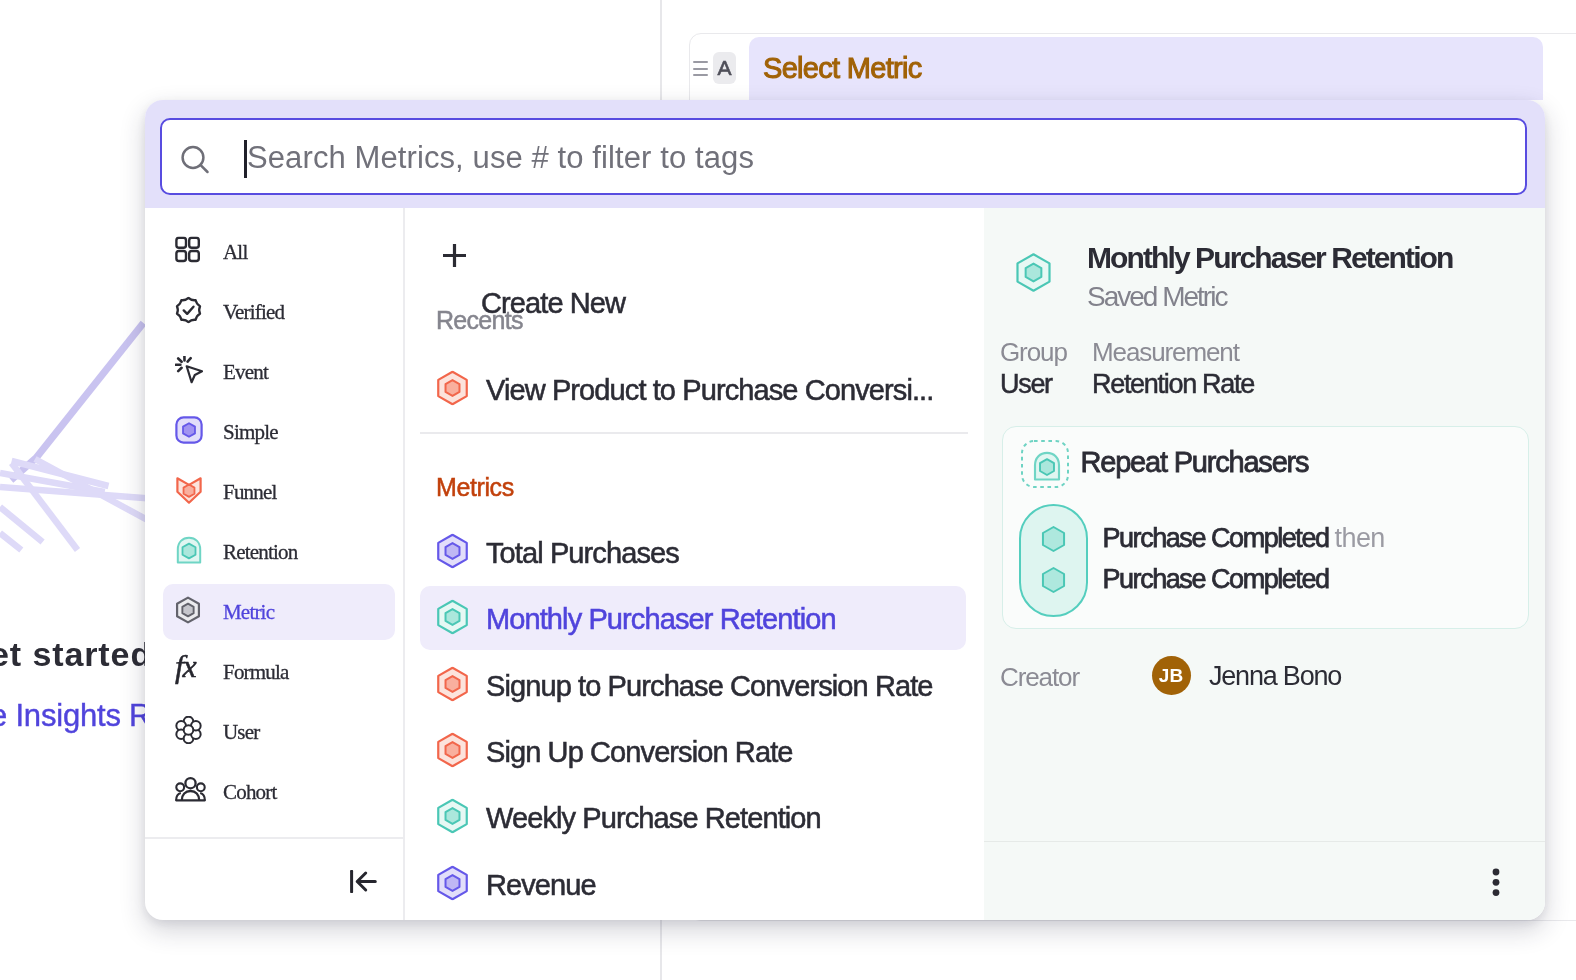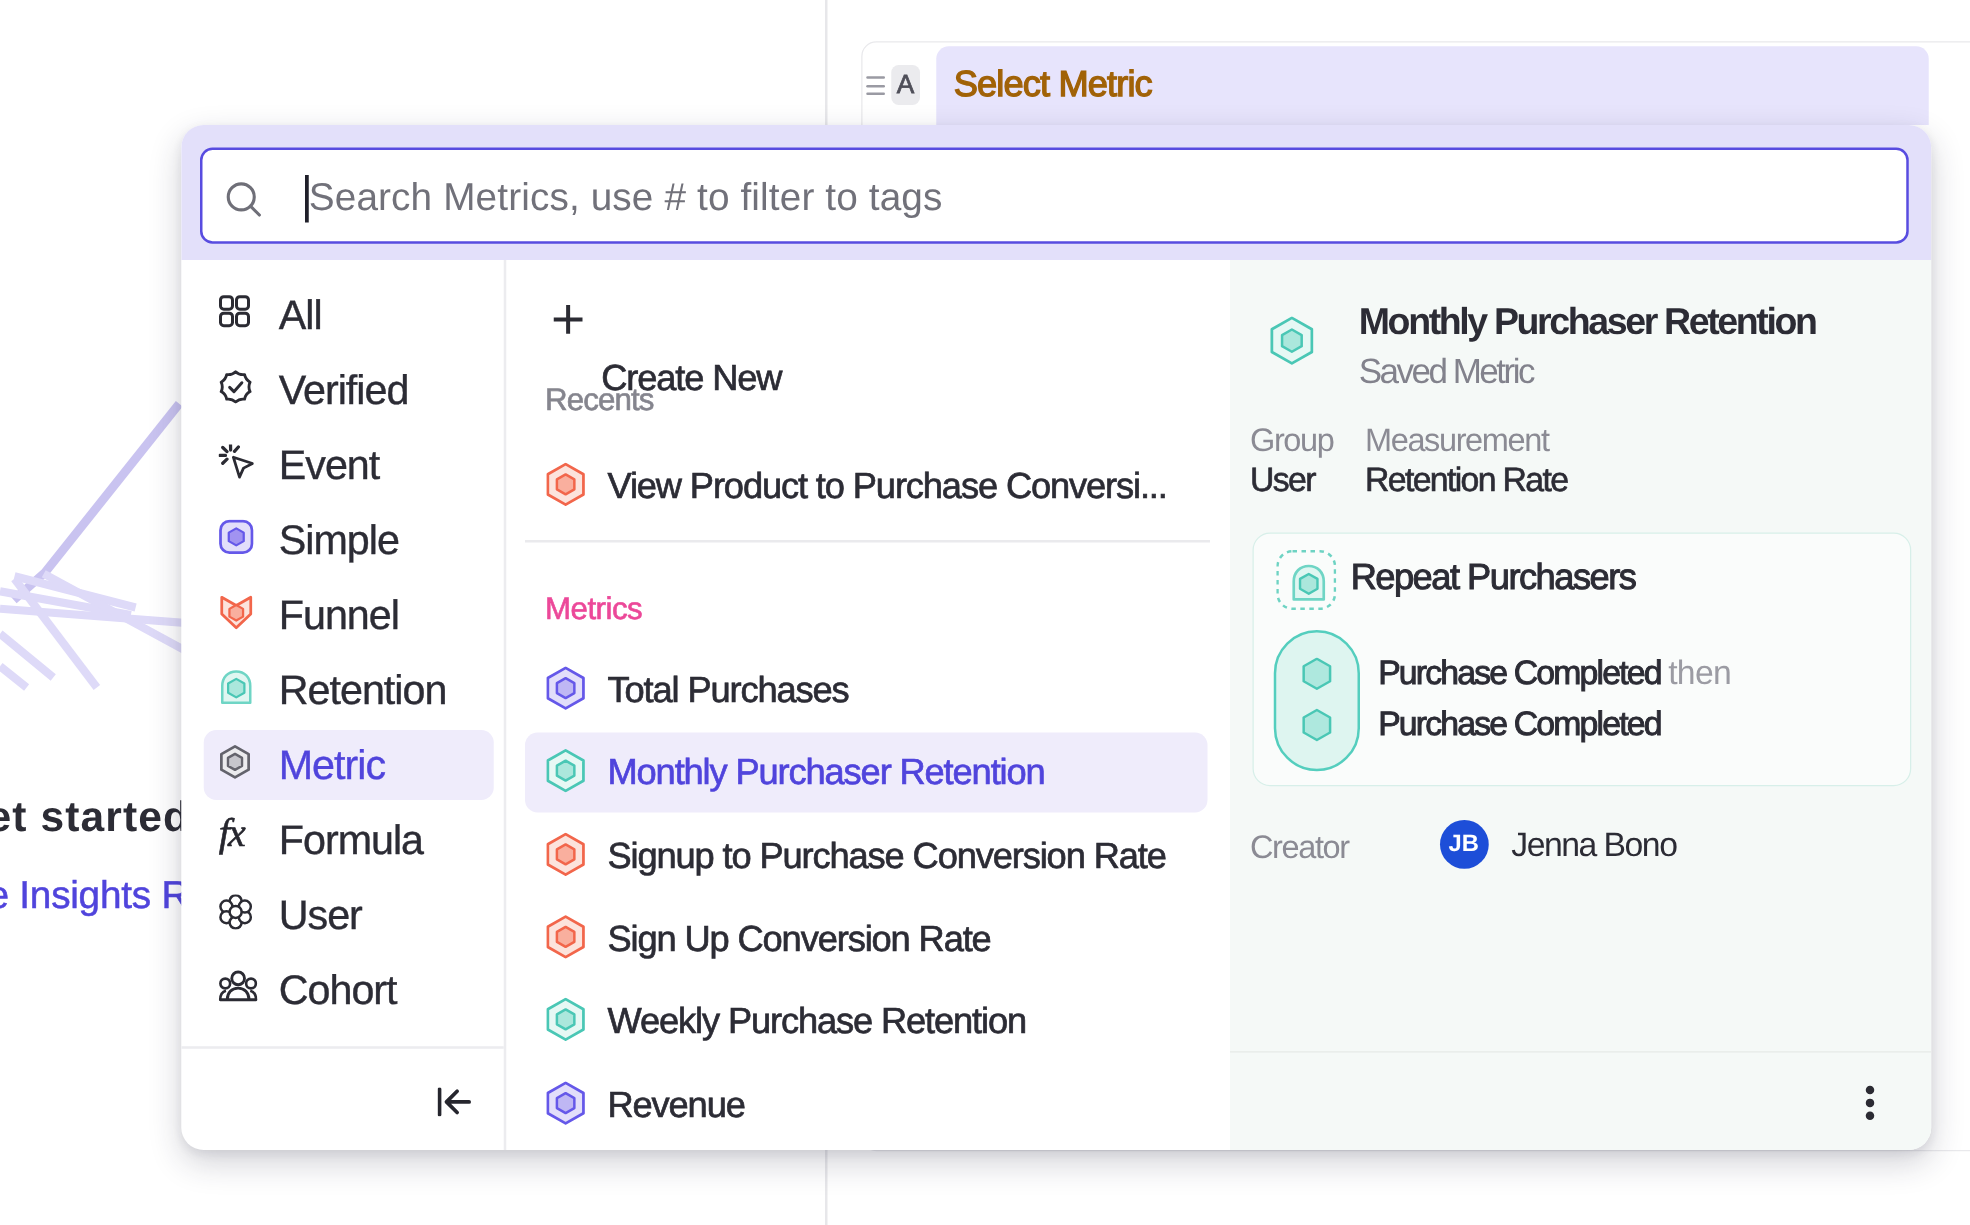--- a/index.html
+++ b/index.html
@@ -28,51 +28,51 @@
     border:2.5px solid #584ce0; border-radius:10px; }
   #caret { left:82px; top:20px; width:2.5px; height:38px; background:#20202a; }
   #placeholder { left:85px; top:-1px; height:77px; display:flex; align-items:center;
     color:#71717a; font-size:31px; letter-spacing:0.1px; }
 
   #sidebar-div { left:258px; top:108px; width:1.5px; height:712px; background:#ececef; }
   #side-hdiv { left:0px; top:737px; width:258px; height:1.5px; background:#ececef; }
   .srow { position:absolute; left:0; width:258px; height:60px; }
   .srow .ic { position:absolute; left:30px; top:50%; transform:translateY(-50%); }
   .srow .tx { position:absolute; left:78px; top:50%; transform:translateY(-50%);
-    color:#2c2c35; font-size:33px; font-weight:400; -webkit-text-stroke:0.3px; letter-spacing:-0.8px; white-space:nowrap; }
+    color:#2c2c35; font-size:21px; font-weight:400; -webkit-text-stroke:0.3px; letter-spacing:-0.8px; white-space:nowrap;font-family:Liberation Serif, serif; }
   #side-sel { left:18px; top:484px; width:232px; height:56px; background:#efecfb; border-radius:10px; }
   .purpletx { color:#5044dc !important; }
 
   #mid-div { left:839px; top:108px; width:1.5px; height:712px; background:#ececef; }
   .mrow-tx { color:#2c2c35; font-size:29px; font-weight:400; -webkit-text-stroke:0.55px; letter-spacing:-0.9px; white-space:nowrap; }
   #createnew { left:336px; top:139px;margin-top:48px; }
   #recents-lb { left:291px; top:206px; color:#85858e; font-size:25px; font-weight:400; -webkit-text-stroke:0.5px; letter-spacing:-0.7px; }
   #mid-hdiv { left:275px; top:332px; width:548px; height:1.5px; background:#eaeaed; }
-  #metrics-lb { left:291px; top:373px; color:#ec4899; font-size:25px; font-weight:400; -webkit-text-stroke:0.5px; letter-spacing:-0.4px; }
+  #metrics-lb { left:291px; top:373px; color:#c2410c; font-size:25px; font-weight:400; -webkit-text-stroke:0.5px; letter-spacing:-0.4px; }
   #mid-sel { left:275px; top:486px; width:546px; height:64px; background:#efecfb; border-radius:10px; }
   .mitem { position:absolute; left:275px; width:548px; height:66px; }
   .mitem .hx { position:absolute; left:17px; top:50%; transform:translateY(-50%); }
   .mitem .tx { position:absolute; left:66px; top:50%; transform:translateY(-50%); }
 
   #rpanel { left:839px; top:108px; width:561px; height:712px; background:#f5f9f7; }
   #rp-hdiv { left:0px; top:632.5px; width:561px; height:1.5px; background:#e6eae8; }
   #rp-title { left:103px; top:33px; color:#2c2c35; font-size:30px; font-weight:700; letter-spacing:-1.9px; }
   #rp-sub { left:103px; top:73px; color:#82828c; font-size:28px; letter-spacing:-2.0px; }
   .rp-lb { position:absolute; color:#8b8b94; font-size:26px; font-weight:500; letter-spacing:-1.1px; }
   .rp-vl { position:absolute; color:#2c2c35; font-size:27px; font-weight:400; -webkit-text-stroke:0.5px; letter-spacing:-1.3px; }
   #rp-card { left:17.5px; top:217.5px; width:527px; height:203px; background:#fafcfb;
     border:1.5px solid #d7efe9; border-radius:14px; }
   #rp-dash { left:20px; top:15px; width:44px; height:44px; }
   #rp-card-title { left:78px; top:19px; color:#2c2c35; font-size:29px; font-weight:400; -webkit-text-stroke:0.8px; letter-spacing:-1.2px; }
   #rp-pill { left:16px; top:77px; width:69px; height:113px; background:#def5f0;
     border:2px solid #54cebe; border-radius:36px; }
   .pc-line { position:absolute; left:100px; font-size:27px; font-weight:400; -webkit-text-stroke:0.75px; color:#2c2c35; letter-spacing:-1.45px; white-space:nowrap; }
   .pc-line .then { -webkit-text-stroke:0; color:#9b9ba3; letter-spacing:-0.6px; }
   #rp-creator { left:16px; top:454px; }
-  #jb { left:167.5px; top:448px; width:39px; height:39px; border-radius:50%; background:#1d4ed8;
+  #jb { left:167.5px; top:448px; width:39px; height:39px; border-radius:50%; background:#a16207;
     color:#fff; font-size:19px; font-weight:700; display:flex; align-items:center; justify-content:center; }
   #jenna { left:225px; top:453px; color:#2c2c35; font-size:27px; letter-spacing:-1.2px; }
   #dots { left:507px; top:659px; }
 </style>
 </head>
 <body>
 <div id="page">
   <svg class="abs" style="left:0;top:0" width="400" height="820" viewBox="0 0 400 820">
     <g stroke="#c9c3f0" stroke-width="7" fill="none">
       <path d="M143.4 323 L36 458 L11 480"></path>

